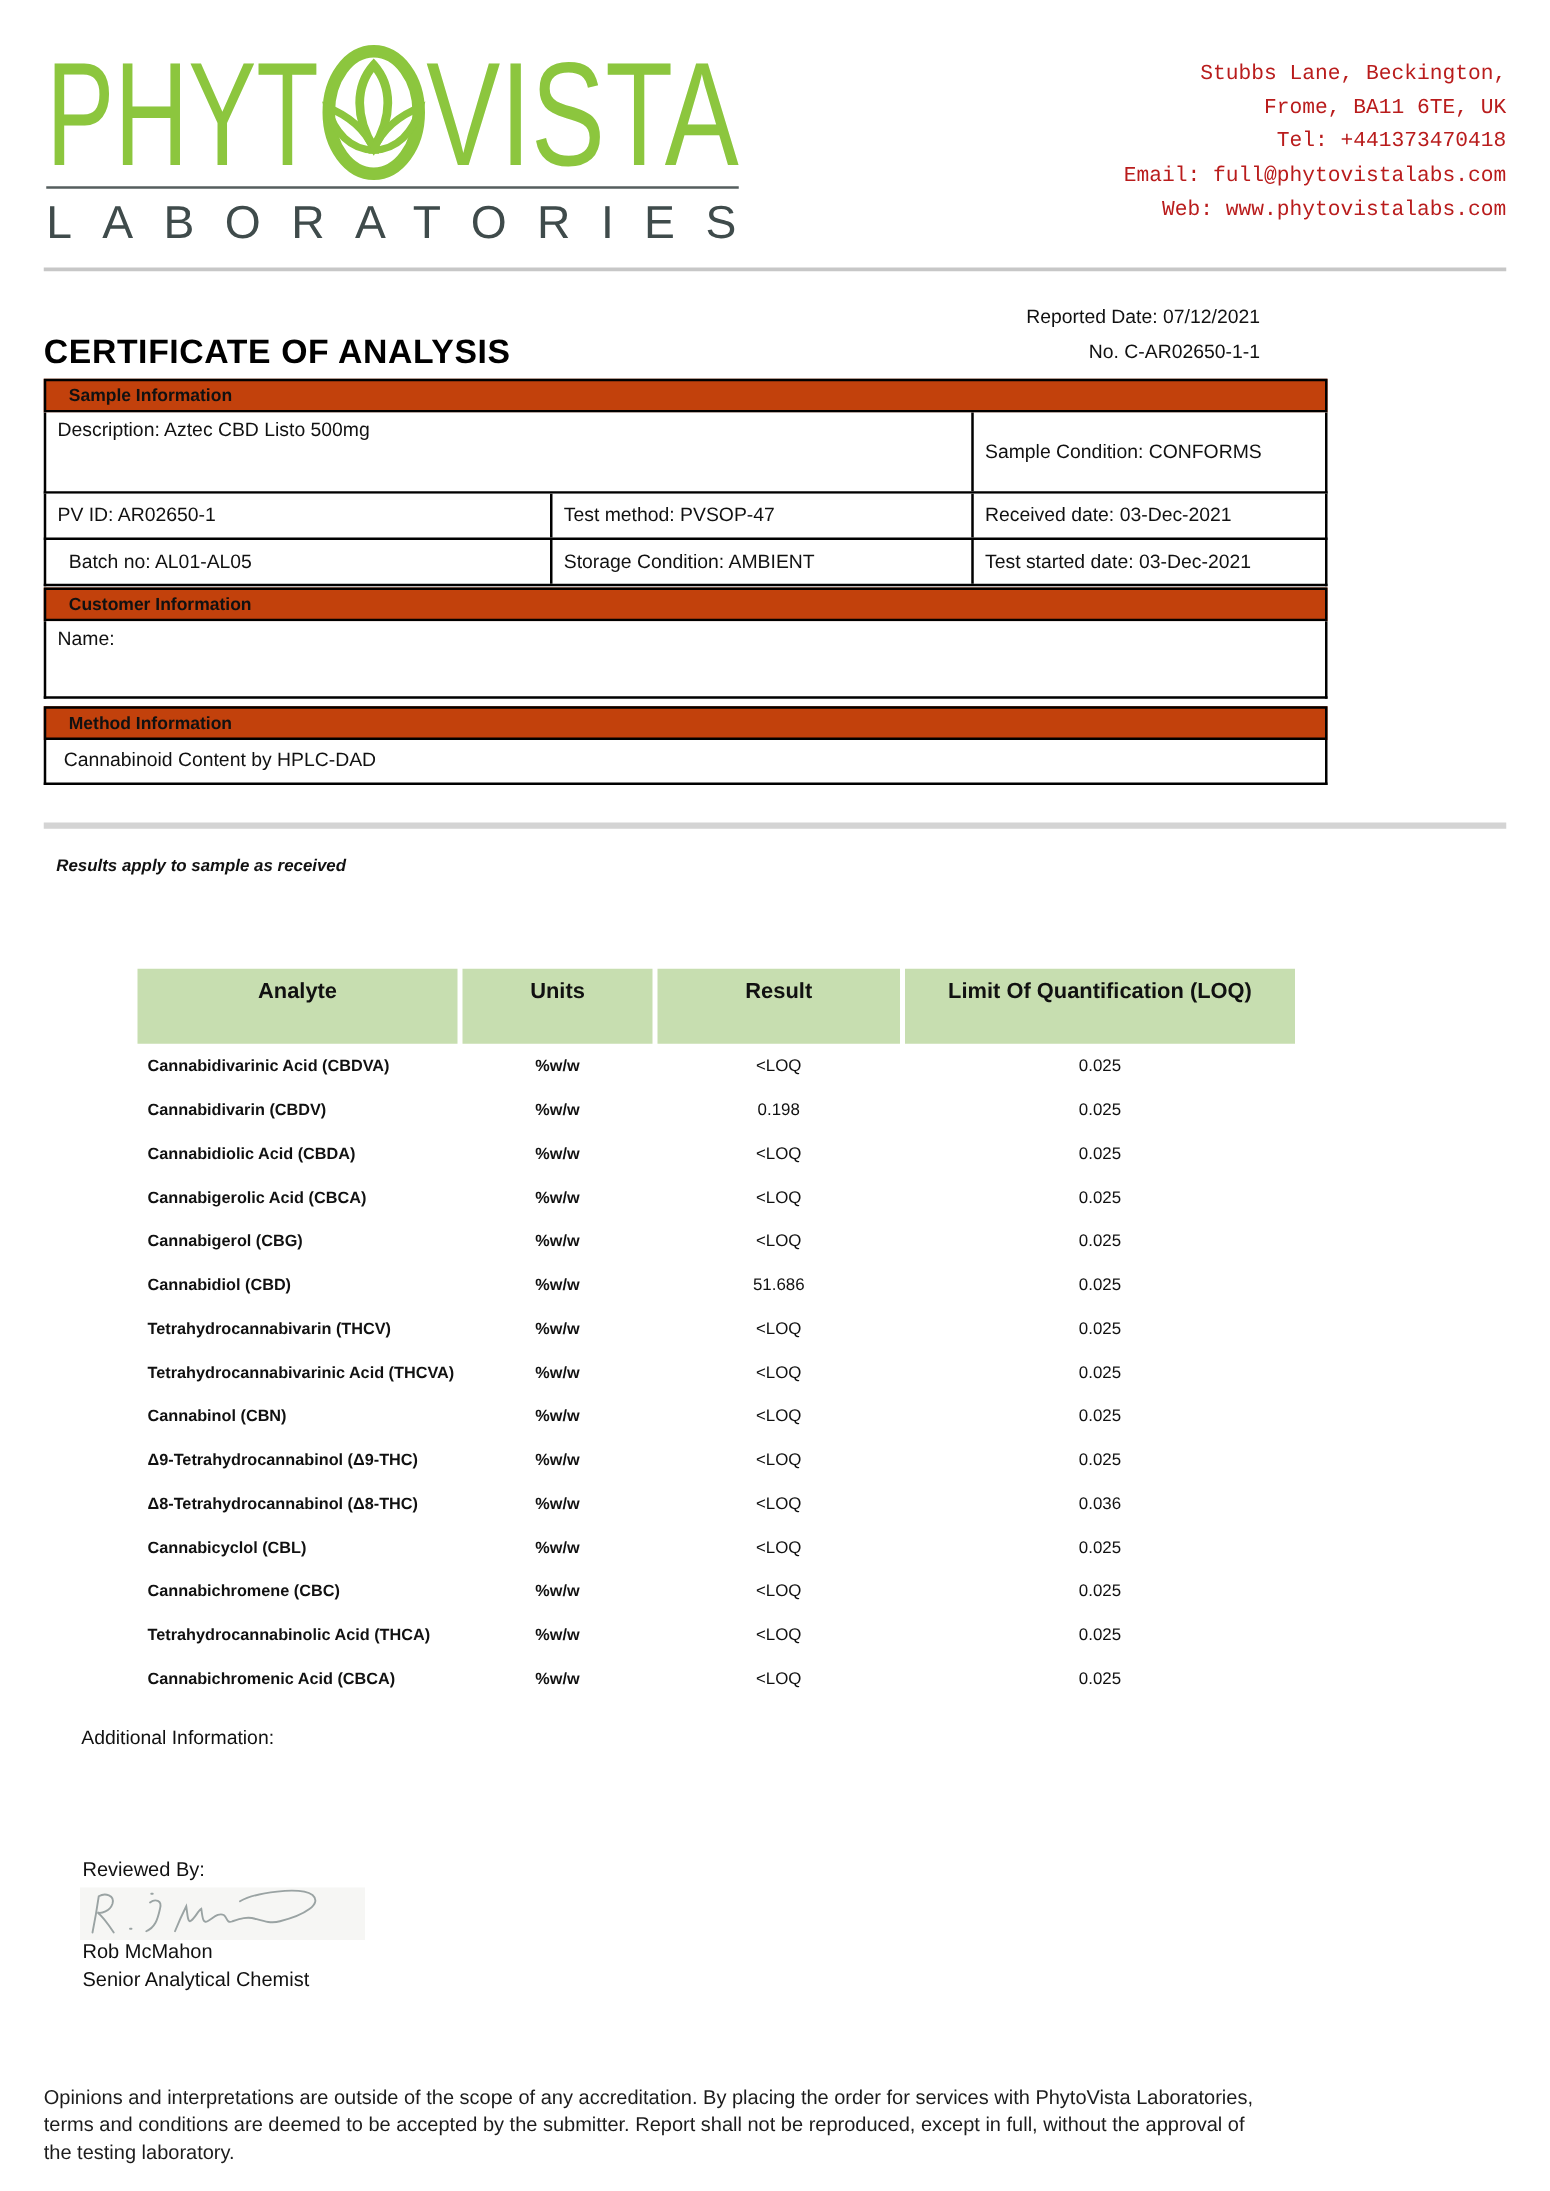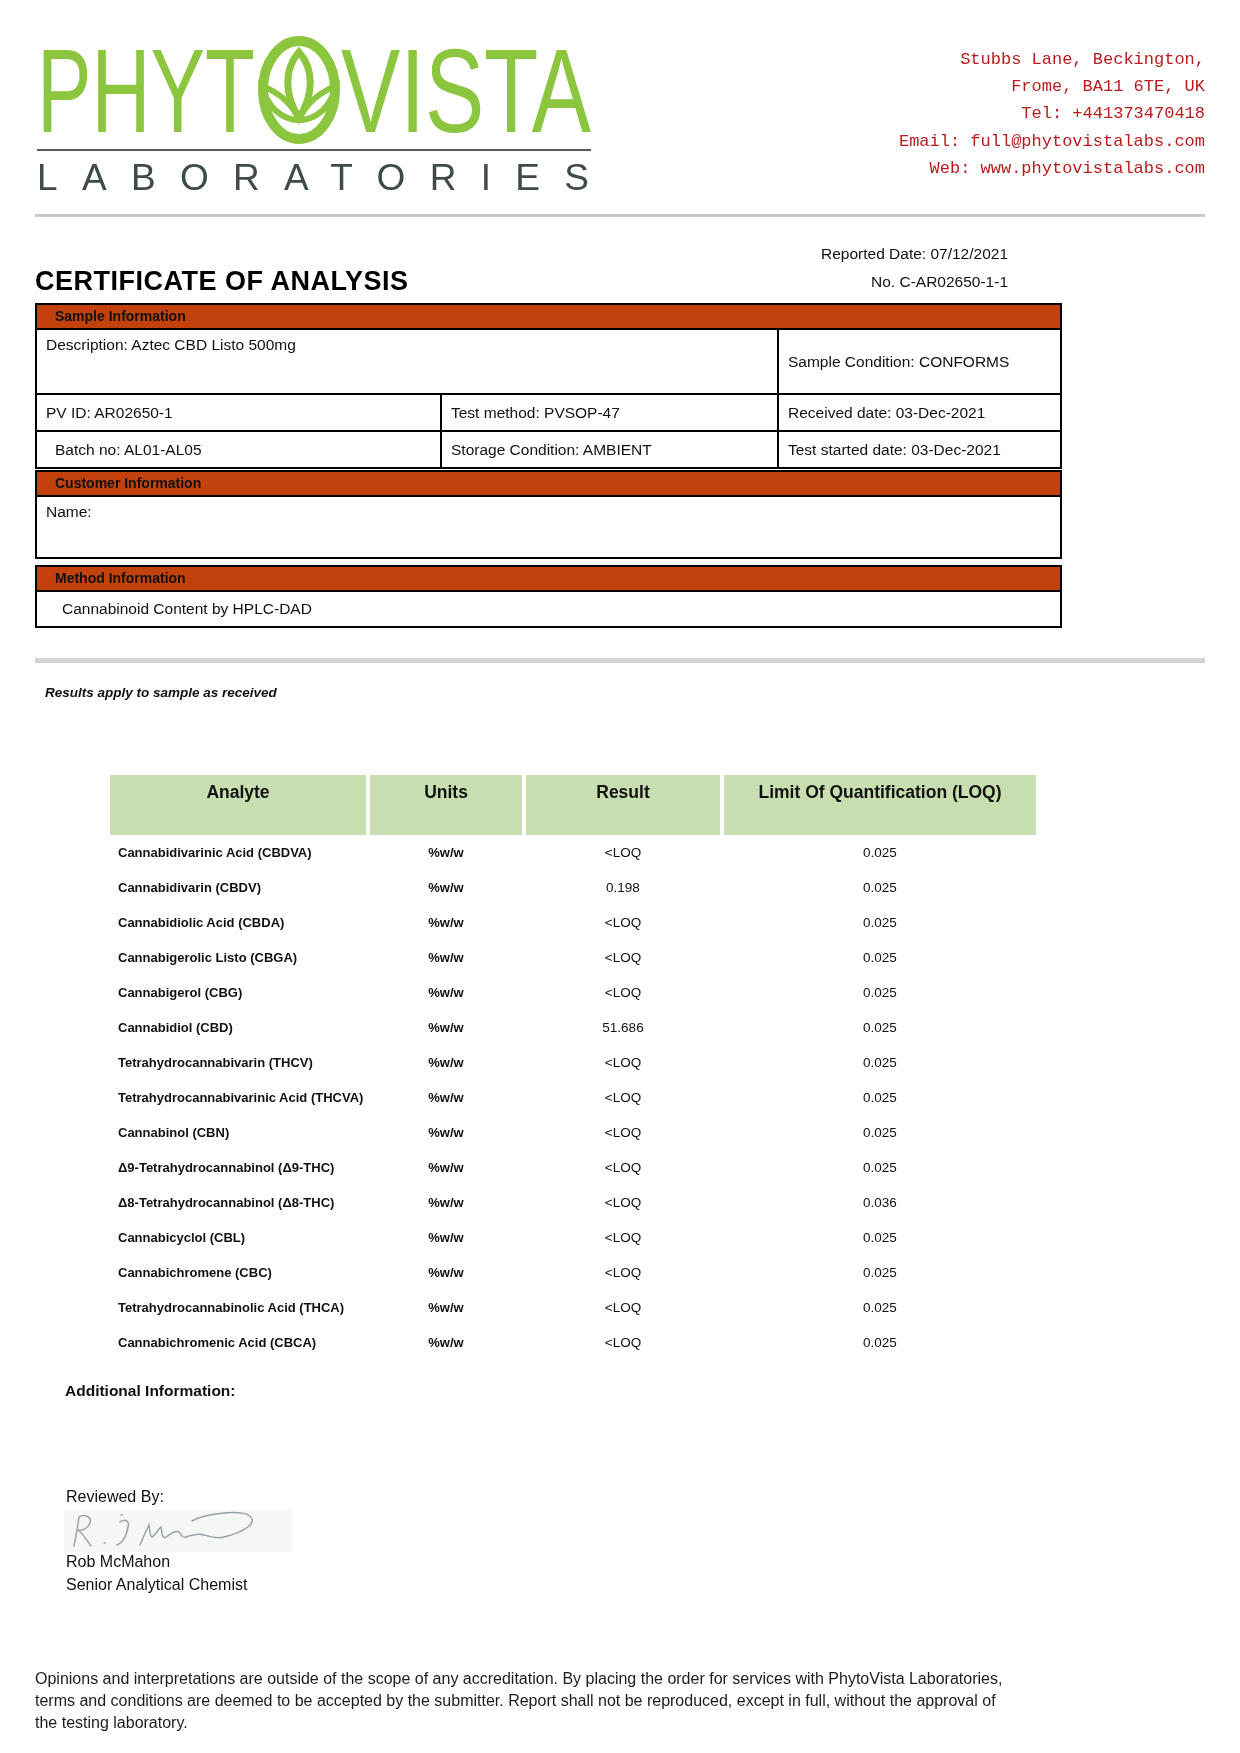--- a/index.html
+++ b/index.html
@@ -37,21 +37,21 @@
   
   .results-grid { position:absolute; top:775px; left:110px;
                   display:grid; grid-template-columns:256px 152px 194px 312px; column-gap:4px; }
   .hc { background:#c7deb0; height:60px; padding-top:7px; text-align:center;
         font-weight:bold; font-size:17.5px; }
   .rc { height:35px; display:flex; align-items:center; justify-content:center; font-size:13.5px; }
   .rc.analyte { justify-content:flex-start; padding-left:8px; font-weight:bold; font-size:13px; }
   .rc.units { font-weight:bold; font-size:13px; }
   .rc:nth-child(8n+5), .rc:nth-child(8n+6), .rc:nth-child(8n+7), .rc:nth-child(8n+8) {  }
   
-  .additional { position:absolute; top:1382px; left:65px; font-size:15.5px; font-weight:bold; }
+  .additional { position:absolute; top:1382px; left:65px; font-size:15.5px; font-weight:normal; }
   .reviewed   { position:absolute; top:1488px; left:66px; font-size:16px; }
   .signature  { position:absolute; top:1510px; left:64px; width:228px; height:42px; background:#f6f6f4; }
   .signer-name  { position:absolute; top:1553px; left:66px; font-size:16px; }
   .signer-title { position:absolute; top:1576px; left:66px; font-size:16px; }
   .footer { position:absolute; top:1668px; left:35px; right:40px; font-size:16px; line-height:22px; color:#1c1c1c; }
 </style>
 </head>
 <body>
 
 <div class="header">
@@ -115,21 +115,21 @@
 
   <div class="band" style="margin-top:1px;">Customer Information</div>
 
   <div class="cells row-one" style="height:62px;">
     <div class="cell">Name:</div>
   </div>
 
   <div class="band" style="margin-top:6px; border-top:2px solid #000;">Method Information</div>
 
   <div class="cells row-one" style="height:36px;">
-    <div class="cell vcenter" style="padding-left:25px;">Cannabinoid Content by HPLC-DAD</div>
+    <div class="cell vcenter" style="padding-left:14px;">Cannabinoid Content by HPLC-DAD</div>
   </div>
 </div>
 
 <div class="divider2"></div>
 
 <div class="note">Results apply to sample as received</div>
 
 <div class="results-grid">
   <div class="hc">Analyte</div>
   <div class="hc">Units</div>
@@ -141,21 +141,21 @@
     <div class="rc result">&lt;LOQ</div>
     <div class="rc loq">0.025</div>
     <div class="rc analyte">Cannabidivarin (CBDV)</div>
     <div class="rc units">%w/w</div>
     <div class="rc result">0.198</div>
     <div class="rc loq">0.025</div>
     <div class="rc analyte">Cannabidiolic Acid (CBDA)</div>
     <div class="rc units">%w/w</div>
     <div class="rc result">&lt;LOQ</div>
     <div class="rc loq">0.025</div>
-    <div class="rc analyte">Cannabigerolic Listo (CBGA)</div>
+    <div class="rc analyte">Cannabigerolic Acid (CBCA)</div>
     <div class="rc units">%w/w</div>
     <div class="rc result">&lt;LOQ</div>
     <div class="rc loq">0.025</div>
     <div class="rc analyte">Cannabigerol (CBG)</div>
     <div class="rc units">%w/w</div>
     <div class="rc result">&lt;LOQ</div>
     <div class="rc loq">0.025</div>
     <div class="rc analyte">Cannabidiol (CBD)</div>
     <div class="rc units">%w/w</div>
     <div class="rc result">51.686</div>

